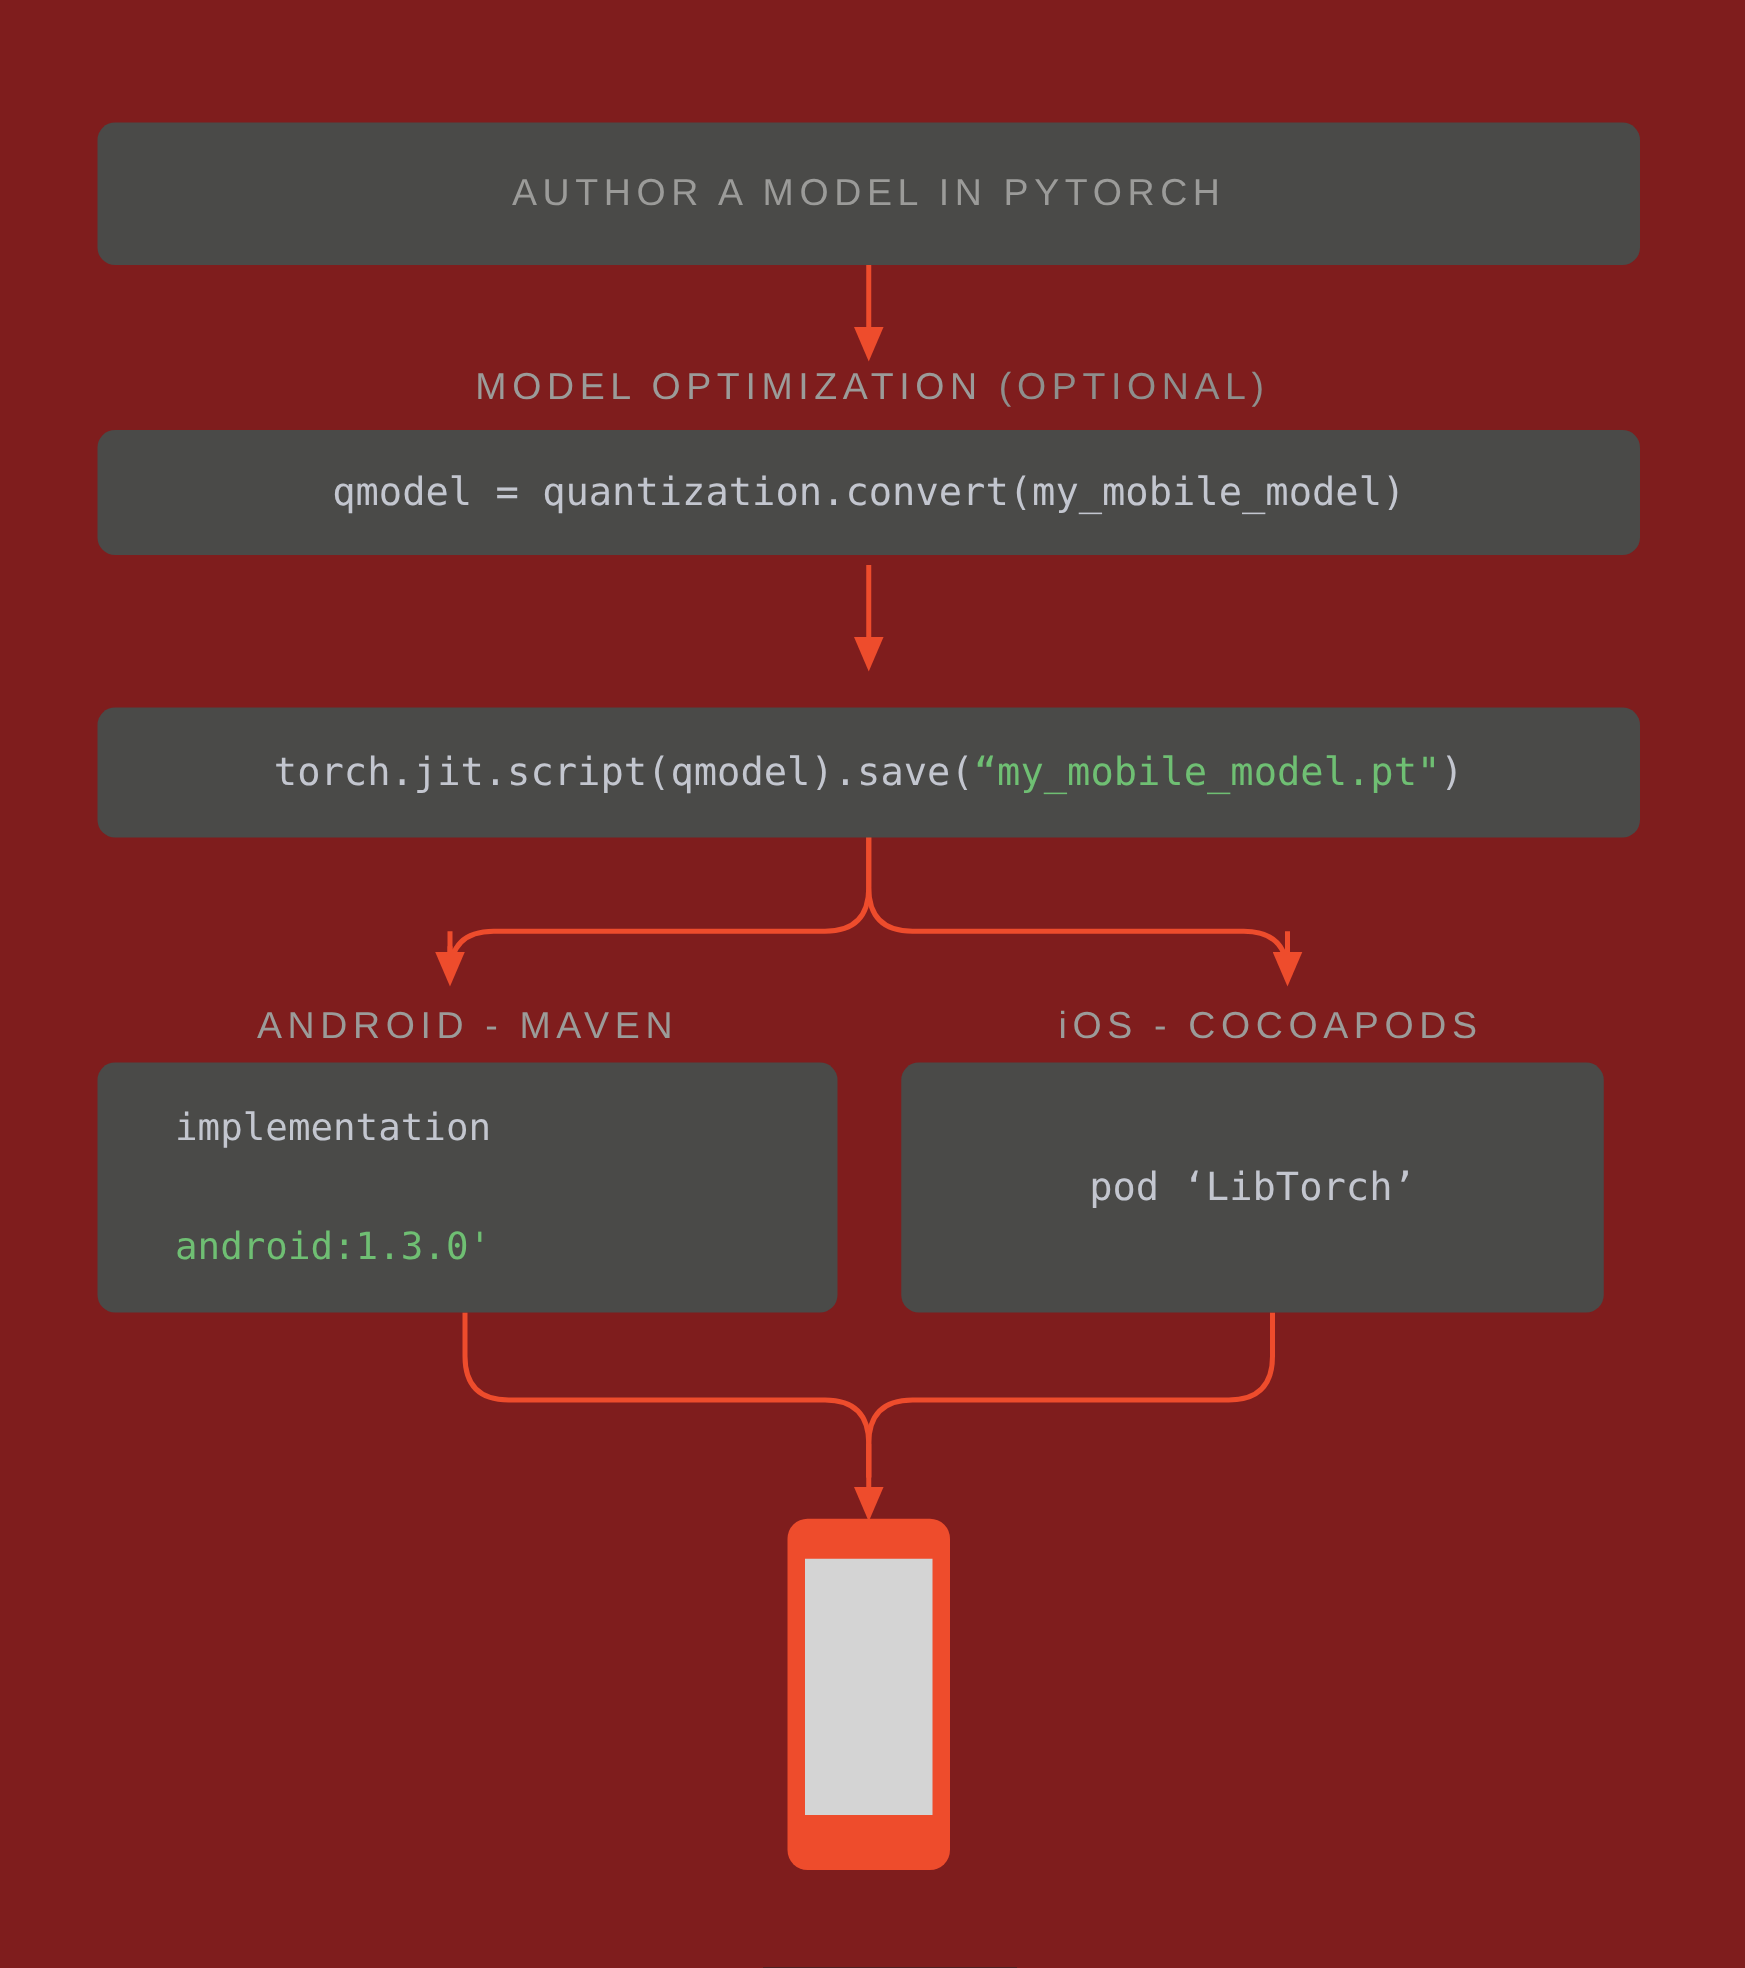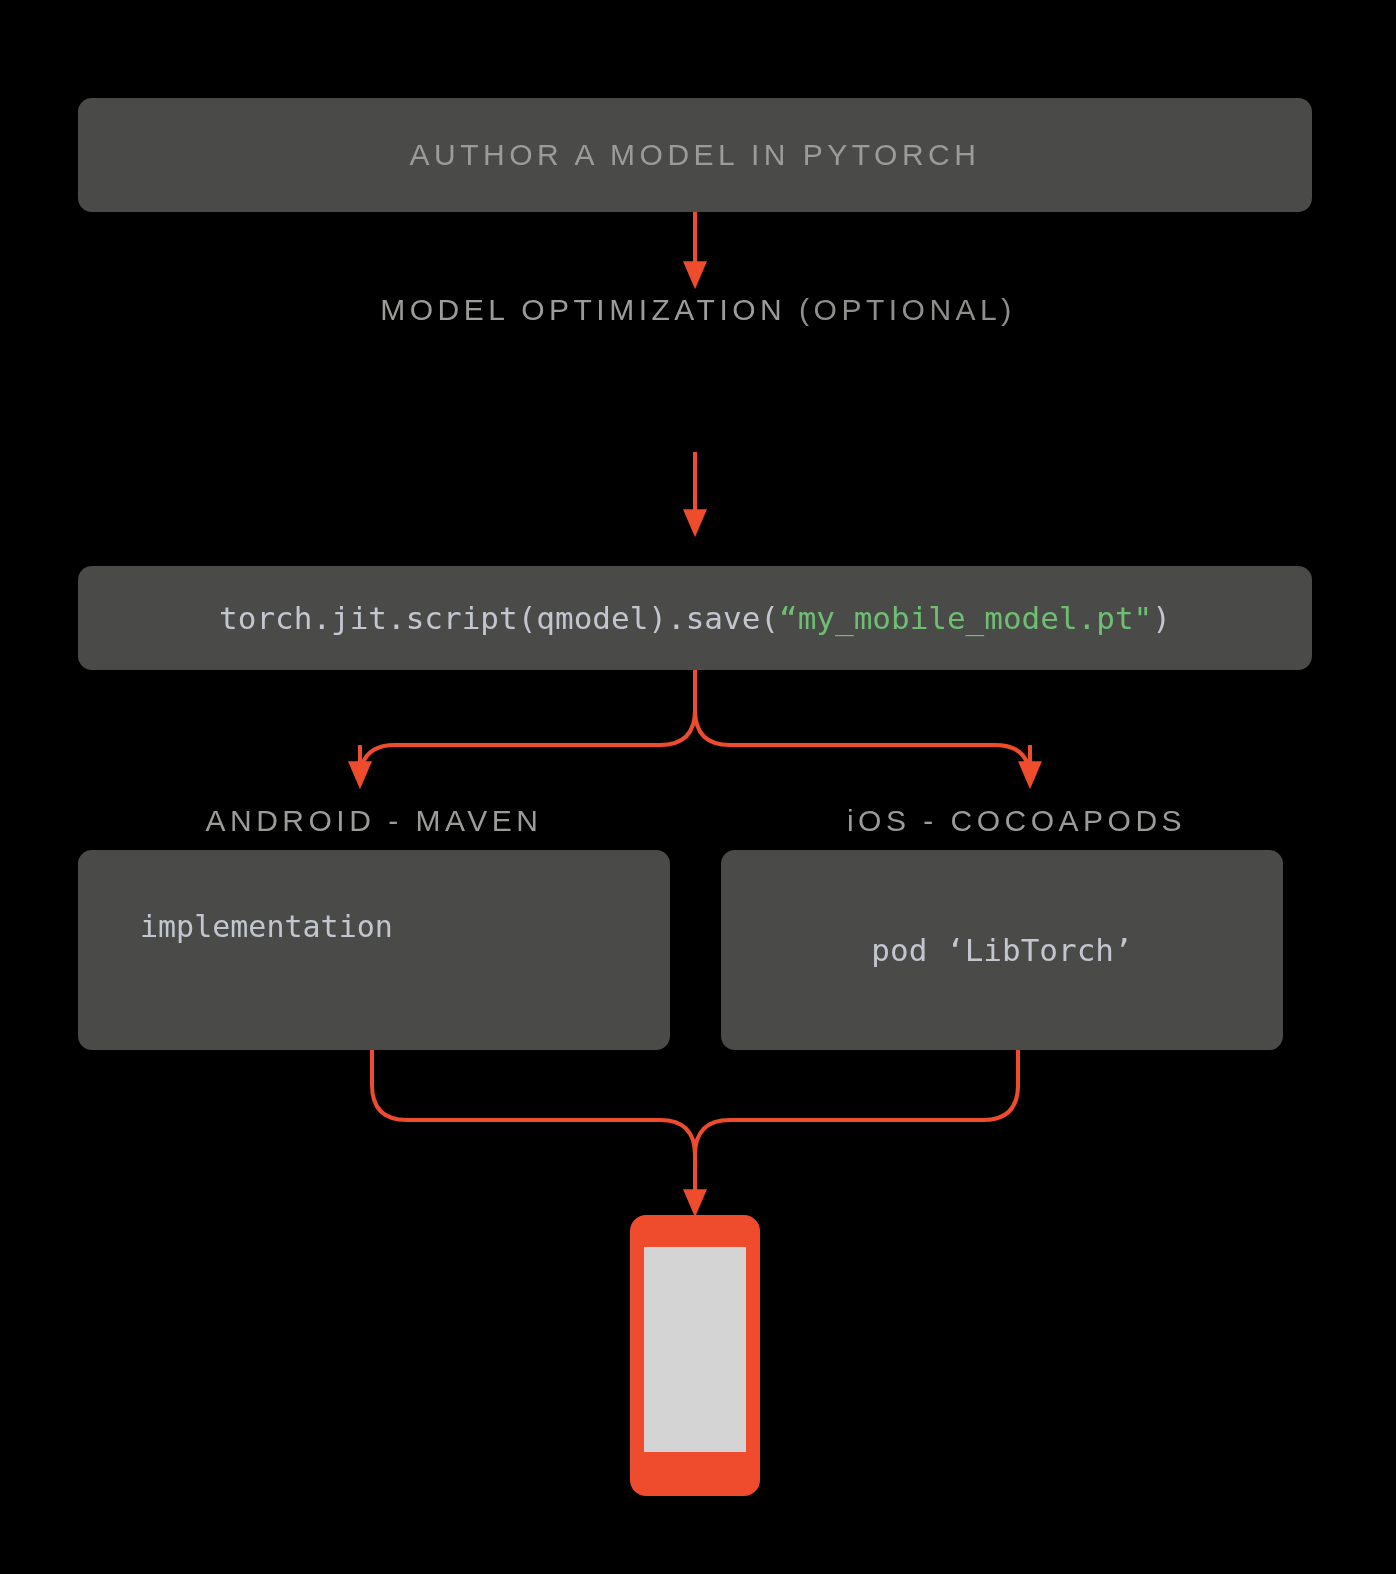--- a/index.html
+++ b/index.html
@@ -7,21 +7,21 @@
     padding: 0;
     background: #262626;
   }
   body {
     font-family: "Liberation Sans", sans-serif;
   }
   #page {
     position: relative;
     width: 1396px;
     height: 1574px;
-    background: #000000;
+    background: #7f1d1d;
     overflow: hidden;
   }
   .svg-layer {
     position: absolute;
     left: 0;
     top: 0;
     width: 1396px;
     height: 1574px;
     pointer-events: none;
   }
@@ -172,30 +172,33 @@
       <line x1="695" y1="1155" x2="695" y2="1190" marker-end="url(#arrowhead)"></line>
     </g>
   </svg>
 
   <div class="box" id="box-author">
     <div class="heading">AUTHOR A MODEL IN PYTORCH</div>
   </div>
 
   <div class="heading" id="heading-optimization"><span>MODEL OPTIMIZATION </span><span class="opt">(OPTIONAL)</span></div>
 
+  <div class="box" id="box-qmodel">
+    <div class="code">qmodel = quantization.convert(my_mobile_model)</div>
+  </div>
 
   <div class="box" id="box-script">
     <div class="code"><span>torch.jit.script(qmodel).save(</span><span class="str">“my_mobile_model.pt"</span><span>)</span></div>
   </div>
 
   <div class="heading" id="heading-android">ANDROID - MAVEN</div>
   <div class="heading" id="heading-ios">iOS - COCOAPODS</div>
 
   <div class="box" id="box-android">
-    <div class="code"><span>implementation</span><br><br></div>
+    <div class="code"><span>implementation</span><br><br><span class="str">android:1.3.0'</span></div>
   </div>
 
   <div class="box" id="box-ios">
     <div class="code"><span>pod </span><span>‘LibTorch’</span></div>
   </div>
 
   <div id="phone">
     <div id="phone-screen"></div>
   </div>
 

